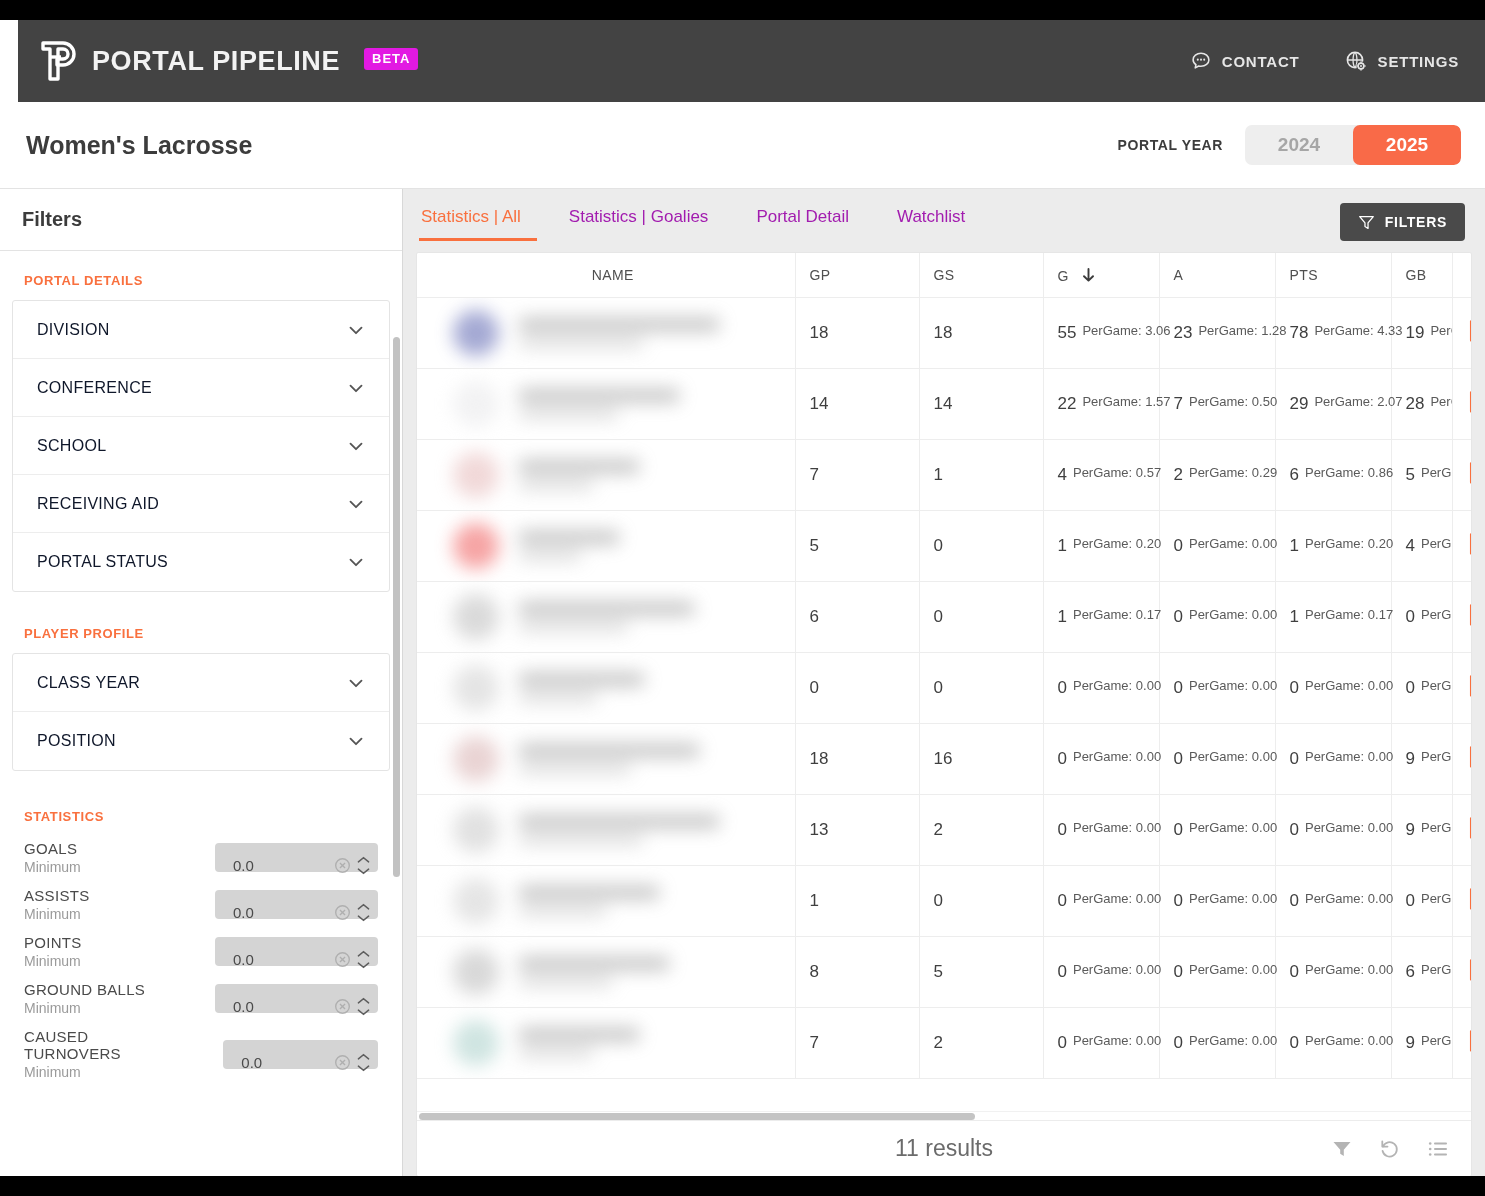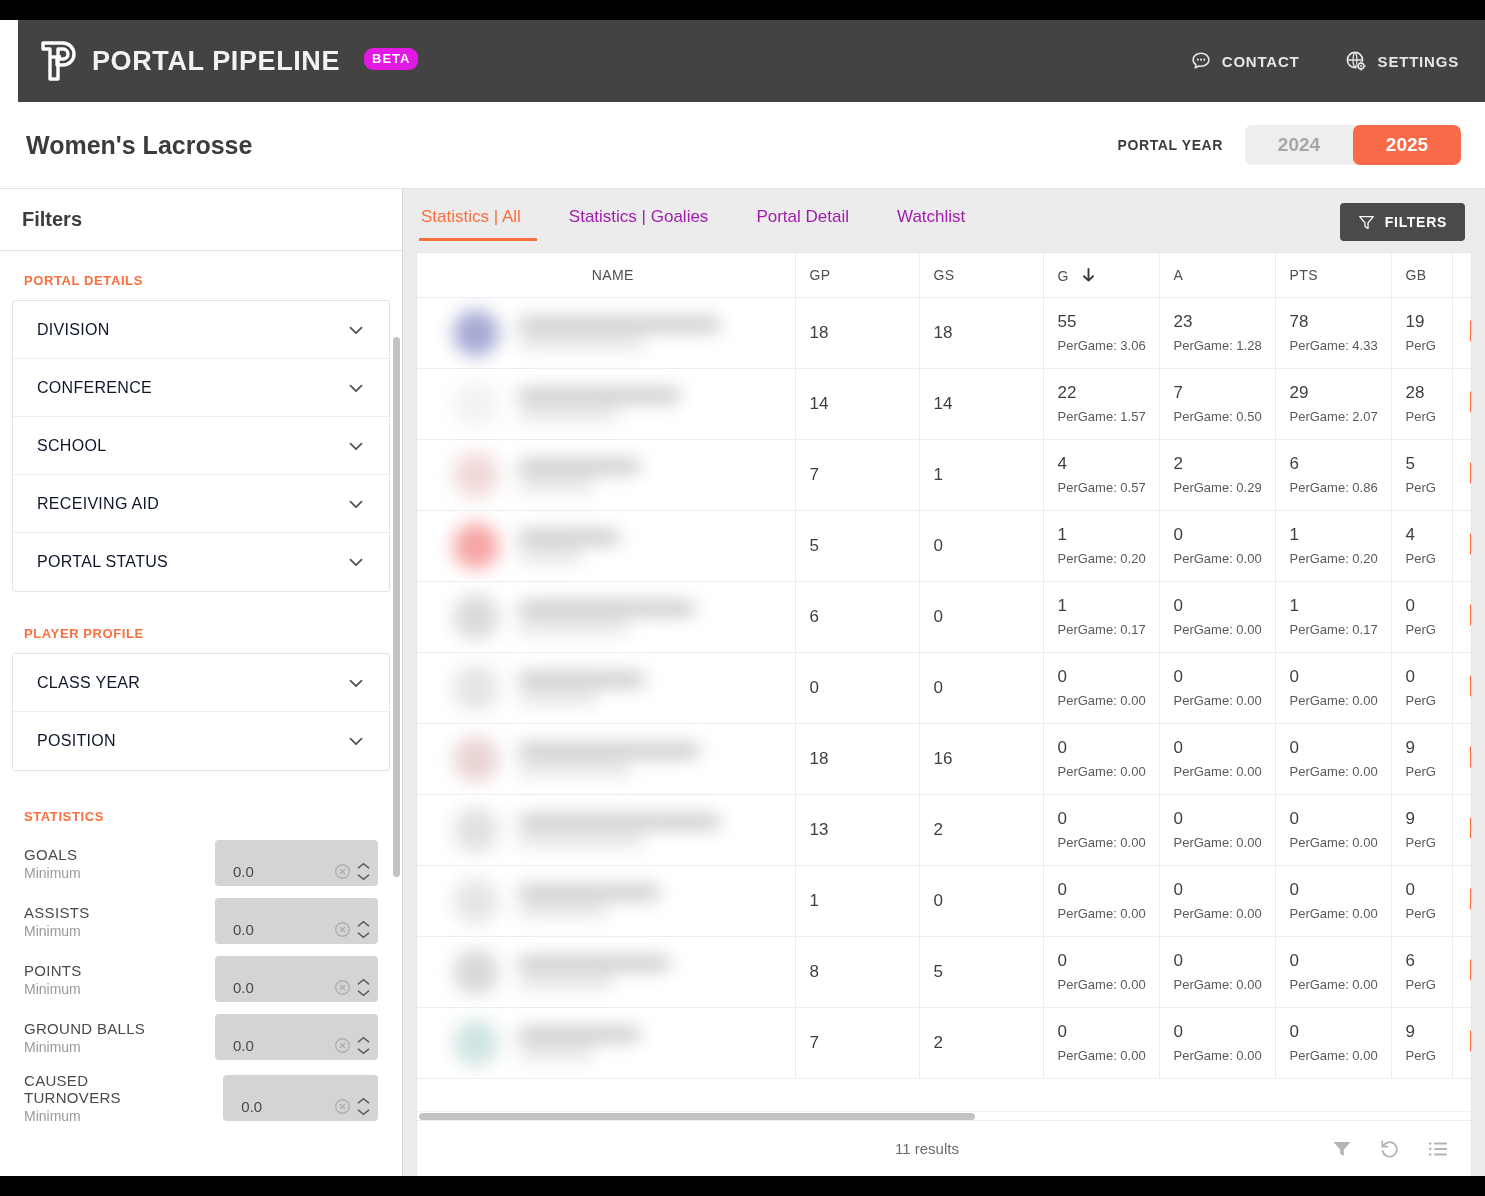--- a/index.html
+++ b/index.html
@@ -24,21 +24,21 @@
     margin-left: 18px;
   }
   .brand { display: flex; align-items: center; gap: 14px; }
   .brand-logo { width: 40px; height: 42px; flex: none; }
   .brand-name {
     color: #f3f3f3; font-size: 27px; font-weight: bold;
     letter-spacing: 0.6px;
   }
   .beta-badge {
     background: #e219e2; color: #fff; font-size: 13px; font-weight: bold;
-    letter-spacing: 1px; padding: 3px 8px 4px; border-radius: 9px;
+    letter-spacing: 1px; padding: 3px 8px 4px; border-radius: 3px;
     margin-left: 10px; position: relative; top: -2px; text-align: right;
   }
   .topnav { display: flex; align-items: center; gap: 44px; }
   .topnav-item {
     display: flex; align-items: center; gap: 10px;
     color: #e6e6e6; font-size: 15px; font-weight: bold; letter-spacing: 0.8px;
     cursor: pointer;
   }
 
   
@@ -90,21 +90,21 @@
   .chev { color: #555; display: flex; }
 
   .stat-row {
     display: flex; align-items: center; justify-content: space-between;
     padding: 0 12px 0 12px; margin-bottom: 12px; gap: 44px;
   }
   .stat-labels { display: flex; flex-direction: column; gap: 2px; }
   .stat-name { font-size: 15px; color: #4a4a4a; letter-spacing: 0.3px; }
   .stat-sub { font-size: 14px; color: #9a9a9a; }
   .stat-input {
-    width: 163px; height: 46px; background: #d4d4d4; border-radius: 4px;
+    width: 163px; height: 29px; background: #d4d4d4; border-radius: 4px;
     display: flex; align-items: center; padding: 16px 8px 0 18px; gap: 6px;
   }
   .stat-value { flex: 1; font-size: 15px; color: #4a4a4a; }
   .clear-x { width: 17px; height: 17px; flex: none; opacity: .85; }
   .spinner { display: flex; flex-direction: column; gap: 3px; color: #5e5e5e; }
 
   .sb-track {
     position: absolute; right: 2px; top: 0; width: 7px; height: 100%;
     background: transparent;
   }
@@ -161,21 +161,21 @@
     padding: 0 0 0 14px; background: #fff; vertical-align: middle;
     cursor: pointer;
   }
   thead th.th-name { text-align: center; padding-left: 0; }
   thead th.sorted { background: #eaeaea; }
   thead th.th-mark { border-right: none; cursor: default; }
   .sort-arrow { margin-left: 9px; position: relative; top: 2px; }
 
   table.grid tbody td { height: 71px; padding: 0 0 0 14px; vertical-align: middle; }
   .cell-main { font-size: 17px; color: #3f3f3f; }
-  .cell-stack { display: flex; flex-direction: column; gap: 6px; }
+  .cell-stack { display: flex; flex-direction: row; gap: 6px; }
   .cell-sub { font-size: 13px; color: #5a5a5a; white-space: nowrap; }
   td.td-mark { border-right: none; text-align: center; padding: 0; }
   td.td-gb { overflow: hidden; }
   .bookmark { display: inline-flex; cursor: pointer; }
 
   
   td.td-name { padding: 0; position: relative; overflow: hidden; }
   .blur-row { display: flex; align-items: center; gap: 20px; padding-left: 22px;
               filter: blur(9px); opacity: .55; }
   .blur-logo { width: 46px; height: 46px; border-radius: 50%; flex: none; }
@@ -189,21 +189,21 @@
   }
   .hscroll-thumb {
     position: absolute; left: 2px; top: 1px; width: 556px; height: 7px;
     background: #c4c4c4; border-radius: 4px;
   }
   .grid-footer {
     height: 56px; flex: none; background: #fff; border-top: 1px solid #ececec;
     display: flex; align-items: center; justify-content: space-between;
     padding: 0 22px 0 0;
   }
-  .results-text { font-size: 15px; color: #6b6b6b; margin-left: 478px; }
+  .results-text { font-size: 23px; color: #6b6b6b; margin-left: 478px; }
   .footer-icons { display: flex; align-items: center; gap: 26px; color: #9a9a9a; }
   .footer-icon { cursor: pointer; display: flex; }
 </style>
 </head>
 <body>
 
 <div id="app">
 
   <div class="topbar">
     <div class="brand">

